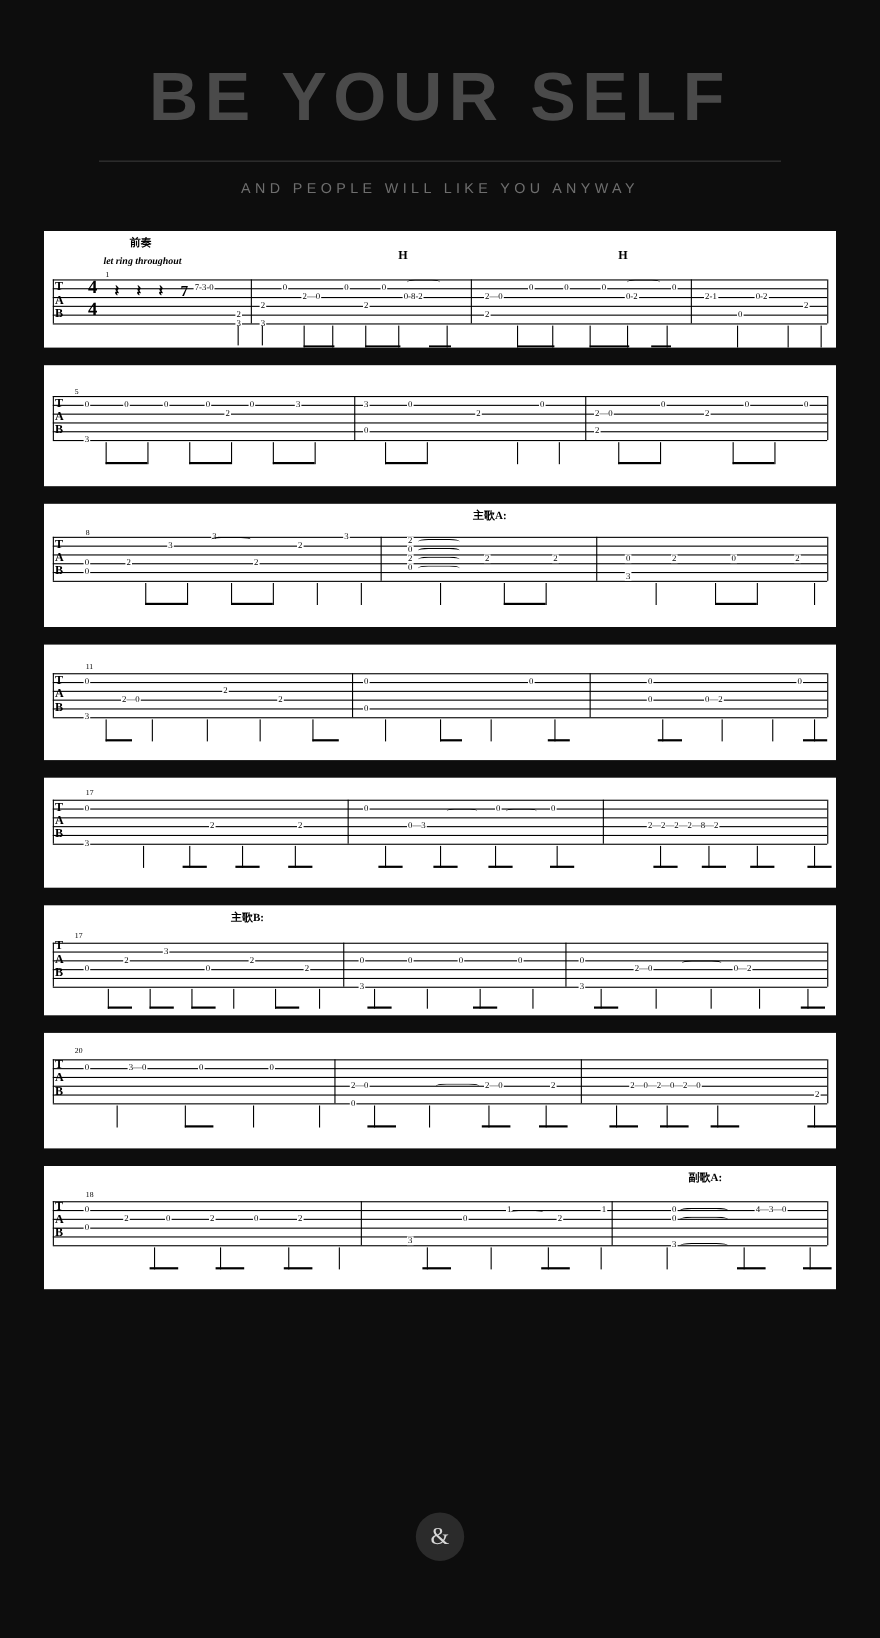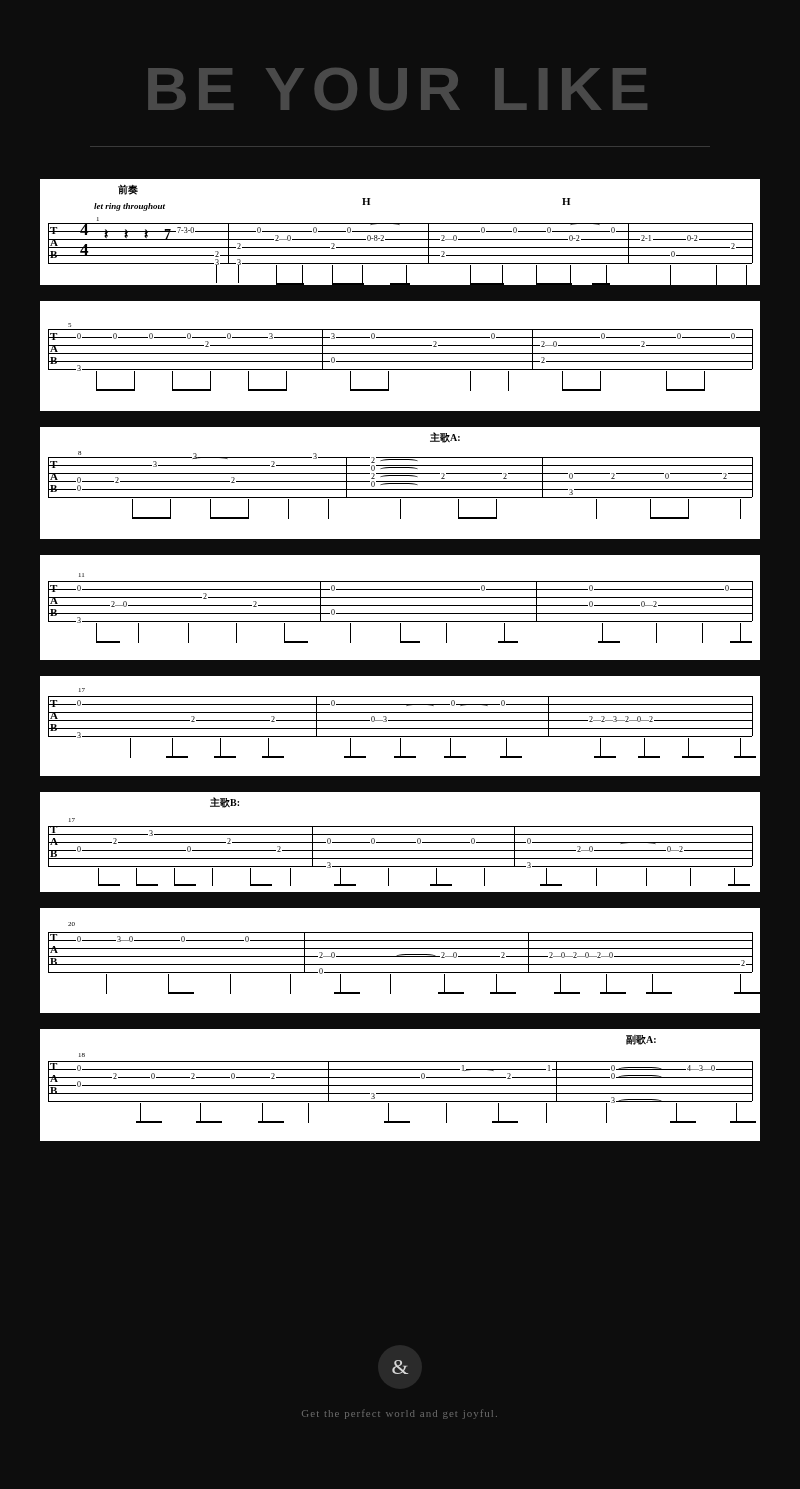--- a/index.html
+++ b/index.html
@@ -182,22 +182,23 @@
     letter-spacing: 1px;
     color: #6b6b6b;
   }
 </style>
 </head>
 <body>
 
 <div class="page">
 
   <div class="header">
-    <h1 class="main-title">BE YOUR LIKE</h1>
+    <h1 class="main-title">BE YOUR SELF</h1>
     <div class="rule-wrap"></div>
+    <p class="sub-title">AND PEOPLE WILL LIKE YOU ANYWAY</p>
   </div>
 
   <div class="systems">
 
     <div class="system" style="height:106px;">
       <div class="staff-area">
         <div class="label plain" style="left:78px; top:4px;">前奏</div>
         <div class="label italic" style="left:54px; top:22px;">let ring throughout</div>
         <div class="measure-num" style="left:56px; top:36px;">1</div>
         <div class="hammer" style="left:322px; top:16px;">H</div>
@@ -479,21 +480,21 @@
         <div class="num" style="left:36px; top:24px;">0</div>
         <div class="num" style="left:36px; top:56px;">3</div>
         <div class="num" style="left:150px; top:40px;">2</div>
         <div class="num" style="left:230px; top:40px;">2</div>
         <div class="num" style="left:290px; top:24px;">0</div>
         <div class="num" style="left:330px; top:40px;">0—3</div>
         <div class="num" style="left:410px; top:24px;">0</div>
         <div class="num" style="left:460px; top:24px;">0</div>
         <div class="slur" style="left:366px; top:28px; width:28px;"></div>
         <div class="slur" style="left:420px; top:28px; width:28px;"></div>
-        <div class="num" style="left:548px; top:40px;">2—2—3—2—0—2</div>
+        <div class="num" style="left:548px; top:40px;">2—2—2—2—8—2</div>
 
         <div class="stem" style="left:90px; top:62px; height:20px;"></div>
         <div class="stem" style="left:132px; top:62px; height:20px;"></div>
         <div class="stem" style="left:180px; top:62px; height:20px;"></div>
         <div class="stem" style="left:228px; top:62px; height:20px;"></div>
         <div class="beam" style="left:126px; top:80px; width:22px;"></div>
         <div class="beam" style="left:174px; top:80px; width:22px;"></div>
         <div class="beam" style="left:222px; top:80px; width:22px;"></div>
         <div class="stem" style="left:310px; top:62px; height:20px;"></div>
         <div class="stem" style="left:360px; top:62px; height:20px;"></div>
@@ -596,21 +597,21 @@
 
         <div class="num" style="left:36px; top:28px;">0</div>
         <div class="num" style="left:76px; top:28px;">3—0</div>
         <div class="num" style="left:140px; top:28px;">0</div>
         <div class="num" style="left:204px; top:28px;">0</div>
         <div class="num" style="left:278px; top:44px;">2—0</div>
         <div class="num" style="left:278px; top:60px;">0</div>
         <div class="num" style="left:400px; top:44px;">2—0</div>
         <div class="num" style="left:460px; top:44px;">2</div>
         <div class="slur" style="left:356px; top:46px; width:40px;"></div>
-        <div class="num" style="left:508px; top:44px;">2—0—2—0—2—0</div>
+        <div class="num" style="left:532px; top:44px;">2—0—2—0—2—0</div>
         <div class="num" style="left:700px; top:52px;">2</div>
 
         <div class="stem" style="left:66px; top:66px; height:20px;"></div>
         <div class="stem" style="left:128px; top:66px; height:20px;"></div>
         <div class="stem" style="left:190px; top:66px; height:20px;"></div>
         <div class="stem" style="left:250px; top:66px; height:20px;"></div>
         <div class="beam" style="left:128px; top:84px; width:26px;"></div>
         <div class="stem" style="left:300px; top:66px; height:20px;"></div>
         <div class="stem" style="left:350px; top:66px; height:20px;"></div>
         <div class="stem" style="left:404px; top:66px; height:20px;"></div>
@@ -687,16 +688,15 @@
         <div class="stem" style="left:696px; top:74px; height:20px;"></div>
         <div class="beam" style="left:630px; top:92px; width:26px;"></div>
         <div class="beam" style="left:690px; top:92px; width:26px;"></div>
       </div>
     </div>
 
   </div>
 
   <div class="footer">
     <div class="amp-circle">&amp;</div>
-    <div class="footer-text">Get the perfect world and get joyful.</div>
   </div>
 
 </div>
 
 </body></html>

